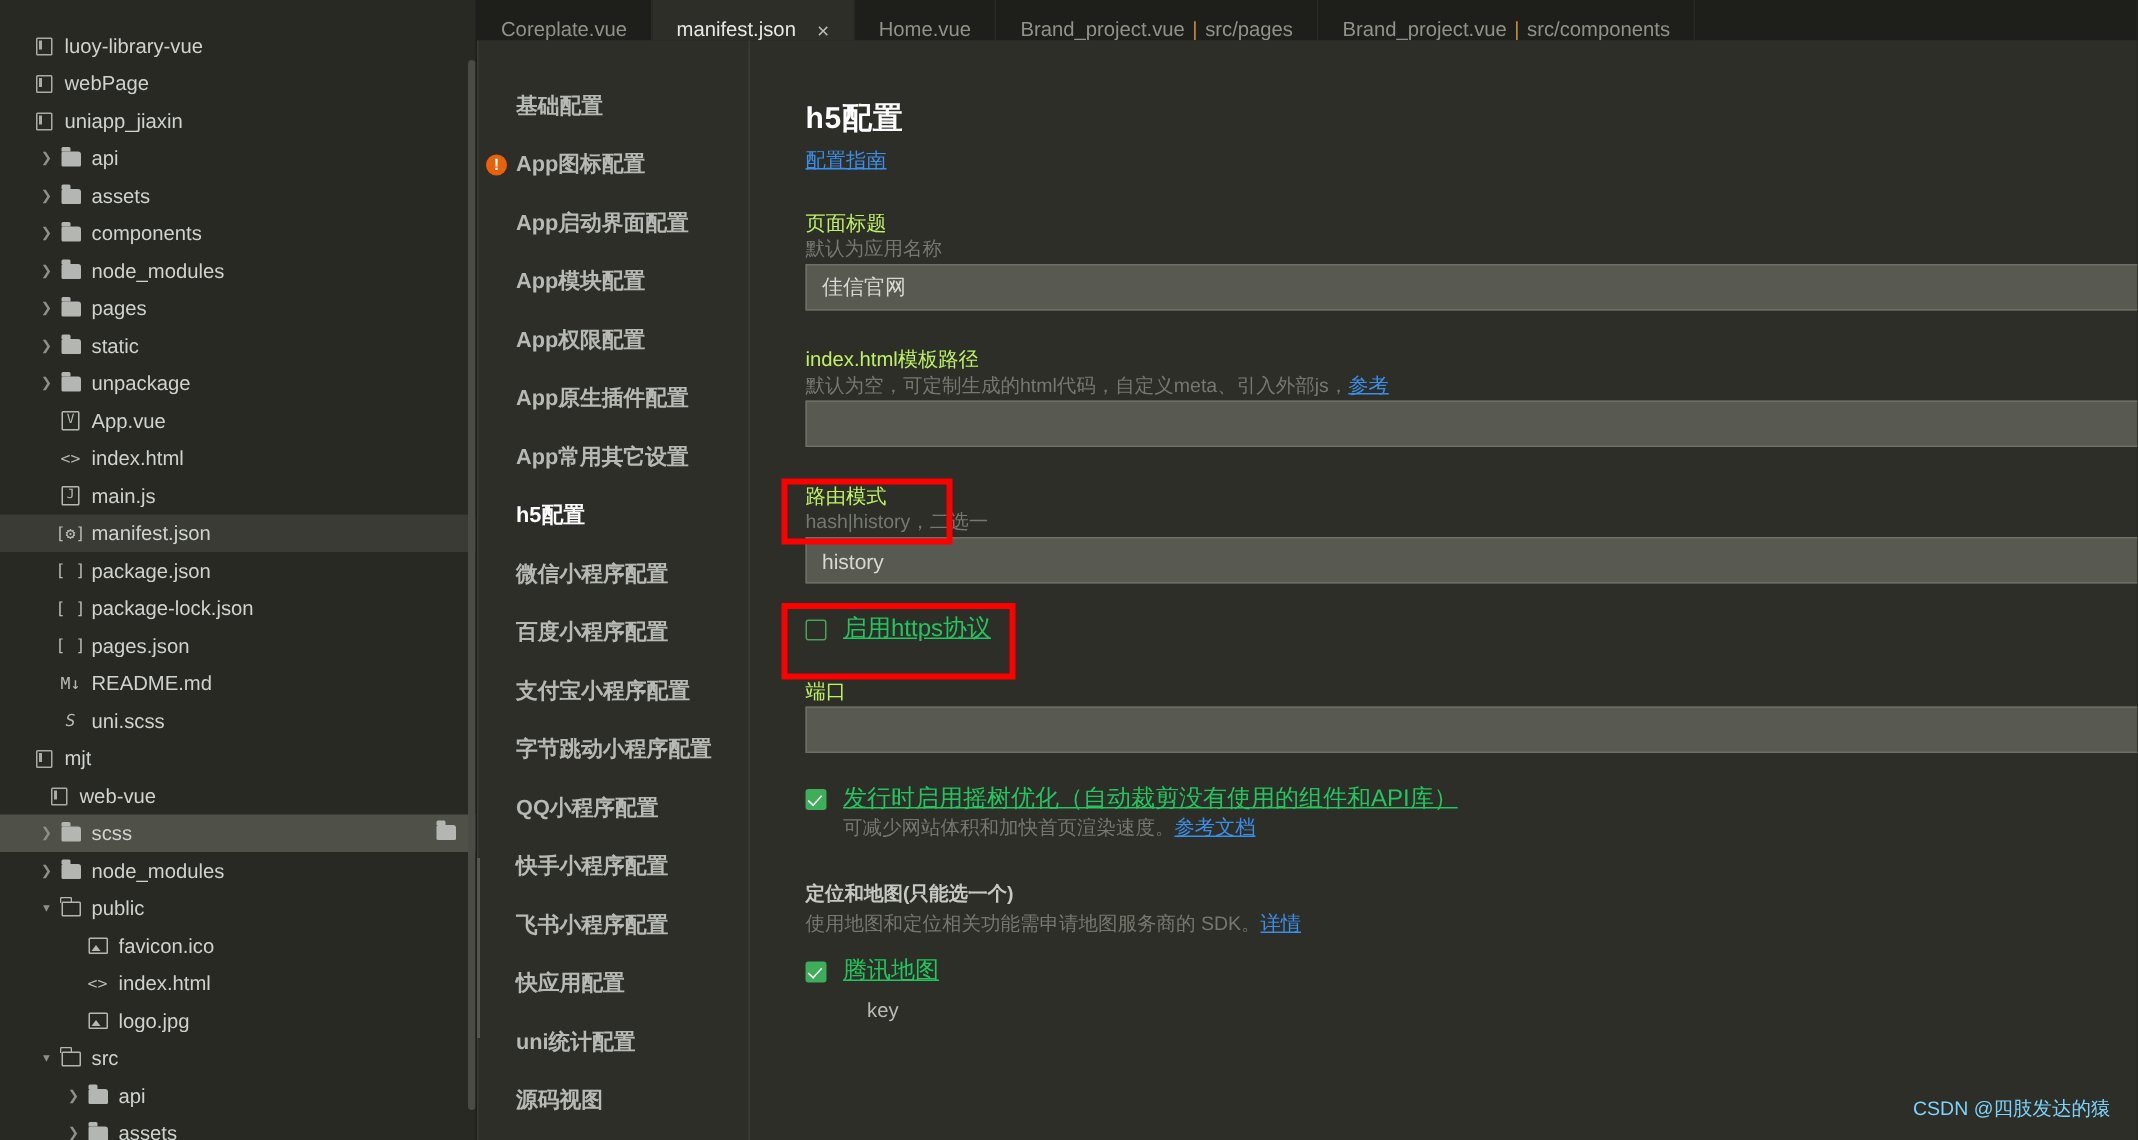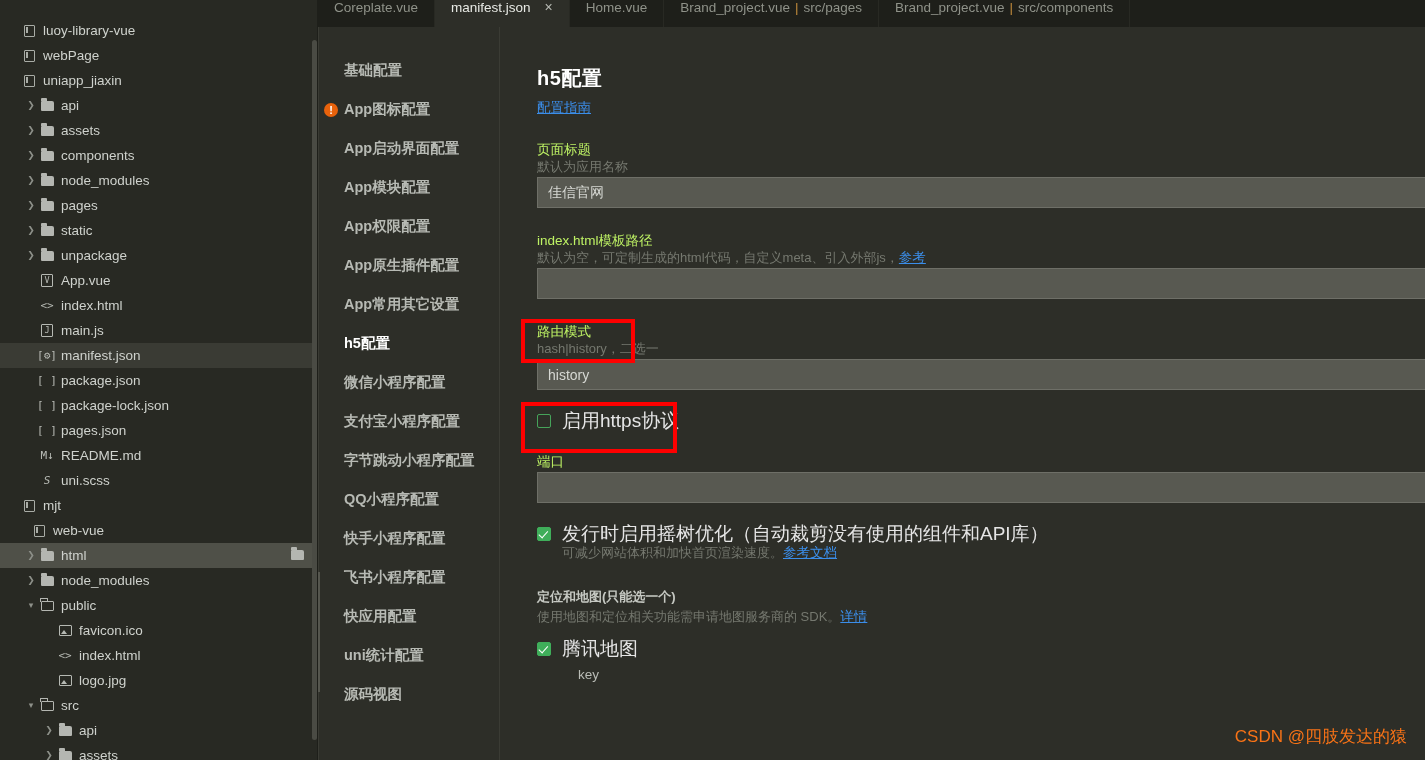--- a/index.html
+++ b/index.html
@@ -149,21 +149,21 @@
   .tabbar {
     height: 27px;
     flex: 0 0 27px;
     display: flex;
     background: #1e1f1a;
     align-items: stretch;
     overflow: hidden;
   }
   .tab {
     display: flex;
-    align-items: flex-start;
+    align-items: flex-end;
     padding: 0 16px;
     font-size: 13.5px;
     color: #8f9289;
     background: #1e1f1a;
     border-right: 1px solid #282923;
     white-space: nowrap;
     cursor: pointer;
   }
   .tab.active {
     background: #2d2e28;
@@ -306,21 +306,21 @@
   }
   .cb.checked::after {
     content: "";
     position: absolute;
     left: 3.4px; top: 1px;
     width: 4px; height: 7.5px;
     border: solid #ffffff;
     border-width: 0 1.8px 1.8px 0;
     transform: rotate(42deg);
   }
-  .cb-text { font-size: 19px; color: #e5e5e5; line-height: 17px; }
+  .cb-text { font-size: 16px; color: #22c55e; line-height: 17px; text-decoration: underline; }
   .cb-sub { font-size: 13px; color: #75786f; line-height: 18px; margin-top: 2px; }
 
   .sec-title {
     font-size: 13px; font-weight: bold; color: #c6c9c3; margin-top: 26px;
   }
   .sec-desc { font-size: 13px; color: #75786f; margin-top: 2px; }
 
   .sub-block { margin-left: 41px; margin-top: 10px; }
   .sub-label { font-size: 13.5px; color: #b9bcb6; }
 
@@ -328,22 +328,22 @@
   .anno {
     position: absolute;
     border: 4px solid #fe0000;
     pointer-events: none;
     z-index: 30;
   }
 
   .watermark {
     position: absolute;
     right: 18px; bottom: 12px;
-    color: #f97316;
-    font-size: 17px;
+    color: #7dd3fc;
+    font-size: 13px;
     z-index: 40;
     white-space: nowrap;
   }
 </style>
 </head>
 <body>
 
 <div id="app">
 
   <div class="explorer">
@@ -493,21 +493,21 @@
           <span class="ficon">
             <span class="proj-glyph"></span>
           </span>
           <span class="lbl">web-vue</span>
         </div>
         <div class="row highlight" style="padding-left: 24px;">
           <span class="twisty">❯</span>
           <span class="ficon">
             <span class="folder-glyph"></span>
           </span>
-          <span class="lbl">html</span>
+          <span class="lbl">scss</span>
           <span class="right-folder">
             <span class="folder-glyph"></span>
           </span>
         </div>
         <div class="row" style="padding-left: 24px;">
           <span class="twisty">❯</span>
           <span class="ficon">
             <span class="folder-glyph"></span>
           </span>
           <span class="lbl">node_modules</span>
@@ -618,20 +618,23 @@
               <span>App原生插件配置</span>
             </div>
             <div class="navitem">
               <span>App常用其它设置</span>
             </div>
             <div class="navitem current">
               <span>h5配置</span>
             </div>
             <div class="navitem">
               <span>微信小程序配置</span>
+            </div>
+            <div class="navitem">
+              <span>百度小程序配置</span>
             </div>
             <div class="navitem">
               <span>支付宝小程序配置</span>
             </div>
             <div class="navitem">
               <span>字节跳动小程序配置</span>
             </div>
             <div class="navitem">
               <span>QQ小程序配置</span>
             </div>

